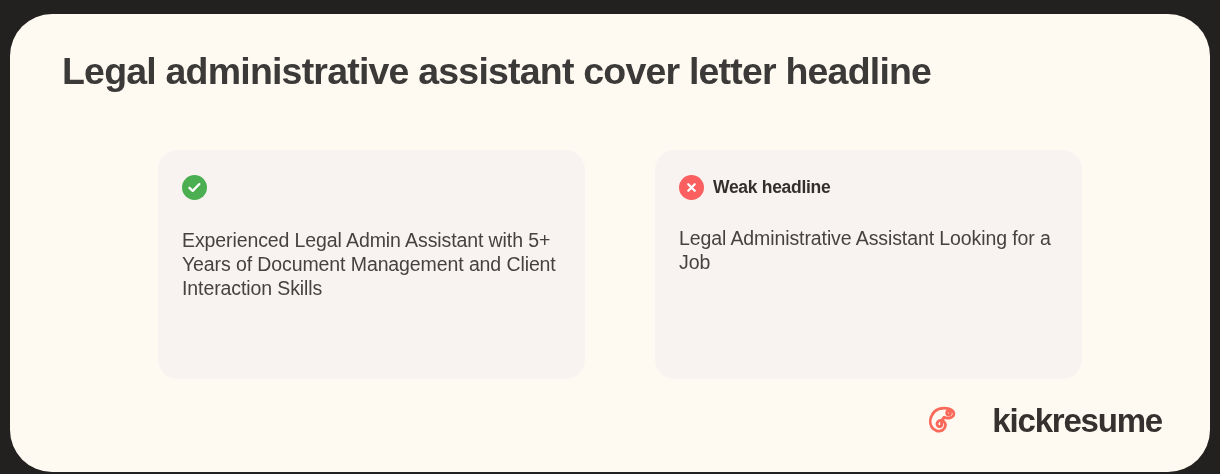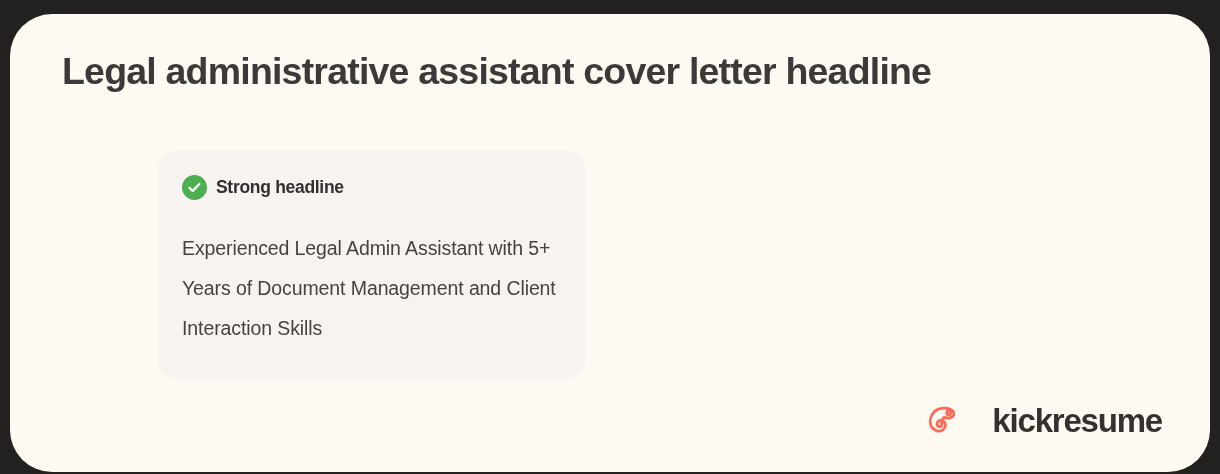--- a/index.html
+++ b/index.html
@@ -86,21 +86,21 @@
     font-size: 17.5px;
     font-weight: bold;
     letter-spacing: -0.3px;
     color: #332F2E;
     white-space: nowrap;
   }
 
   .card-body {
     margin-top: 26px;
     font-size: 19.5px;
-    line-height: 40px;
+    line-height: 24px;
     font-weight: 400;
     color: #474241;
     letter-spacing: -0.1px;
     max-width: 400px;
   }
   .card.weak .card-body { margin-top: 24px; }
 
   
   .logo {
     position: absolute;
@@ -128,25 +128,35 @@
 
   <div class="cards">
 
     <div class="card strong">
       <div class="card-head">
         <span class="badge good">
           <svg width="15" height="15" viewBox="0 0 16 16" aria-hidden="true">
             <path d="M2.6 8.3 L6.1 11.6 L13.2 4.3" fill="none" stroke="#FFFFFF" stroke-width="2.5" stroke-linecap="round" stroke-linejoin="round"></path>
           </svg>
         </span>
-        <span class="card-head-label">Strong headline</span>
       </div>
       <div class="card-body">Experienced Legal Admin Assistant with 5+ Years of Document Management and Client Interaction Skills</div>
     </div>
 
+    <div class="card weak">
+      <div class="card-head">
+        <span class="badge bad">
+          <svg width="13" height="13" viewBox="0 0 16 16" aria-hidden="true">
+            <path d="M4 4 L12 12 M12 4 L4 12" fill="none" stroke="#FFFFFF" stroke-width="2.8" stroke-linecap="round"></path>
+          </svg>
+        </span>
+        <span class="card-head-label">Weak headline</span>
+      </div>
+      <div class="card-body">Legal Administrative Assistant Looking for a Job</div>
+    </div>
 
   </div>
 
   <div class="logo">
     <span>
       <svg class="logo-mark" viewBox="0 0 44 44" aria-hidden="true">
         <g fill="none" stroke="#FA6A5A" stroke-width="3.1" stroke-linecap="round" stroke-linejoin="round">
 
           <path d="M22.5 9.2 C27.5 8.2 33.6 9.6 35.6 13.0
                    C37.2 15.8 35.6 18.4 32.6 19.3

